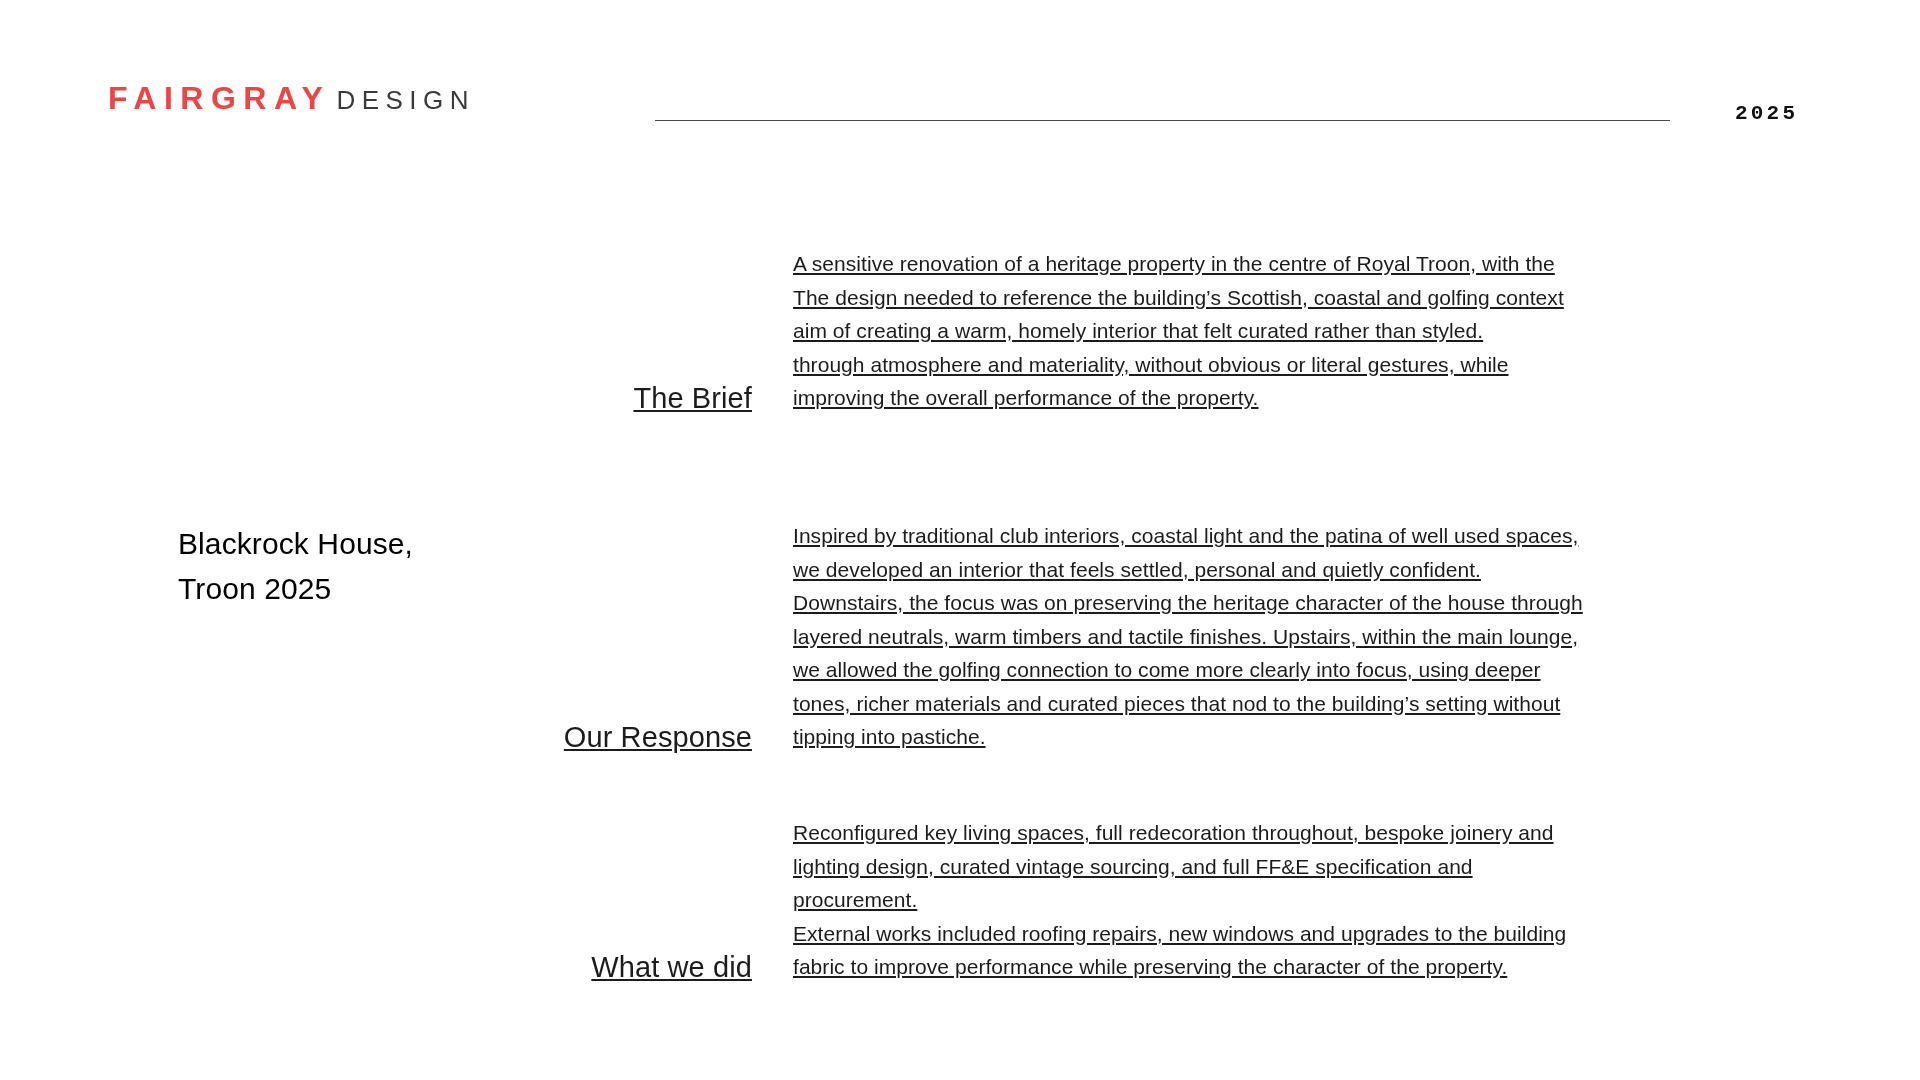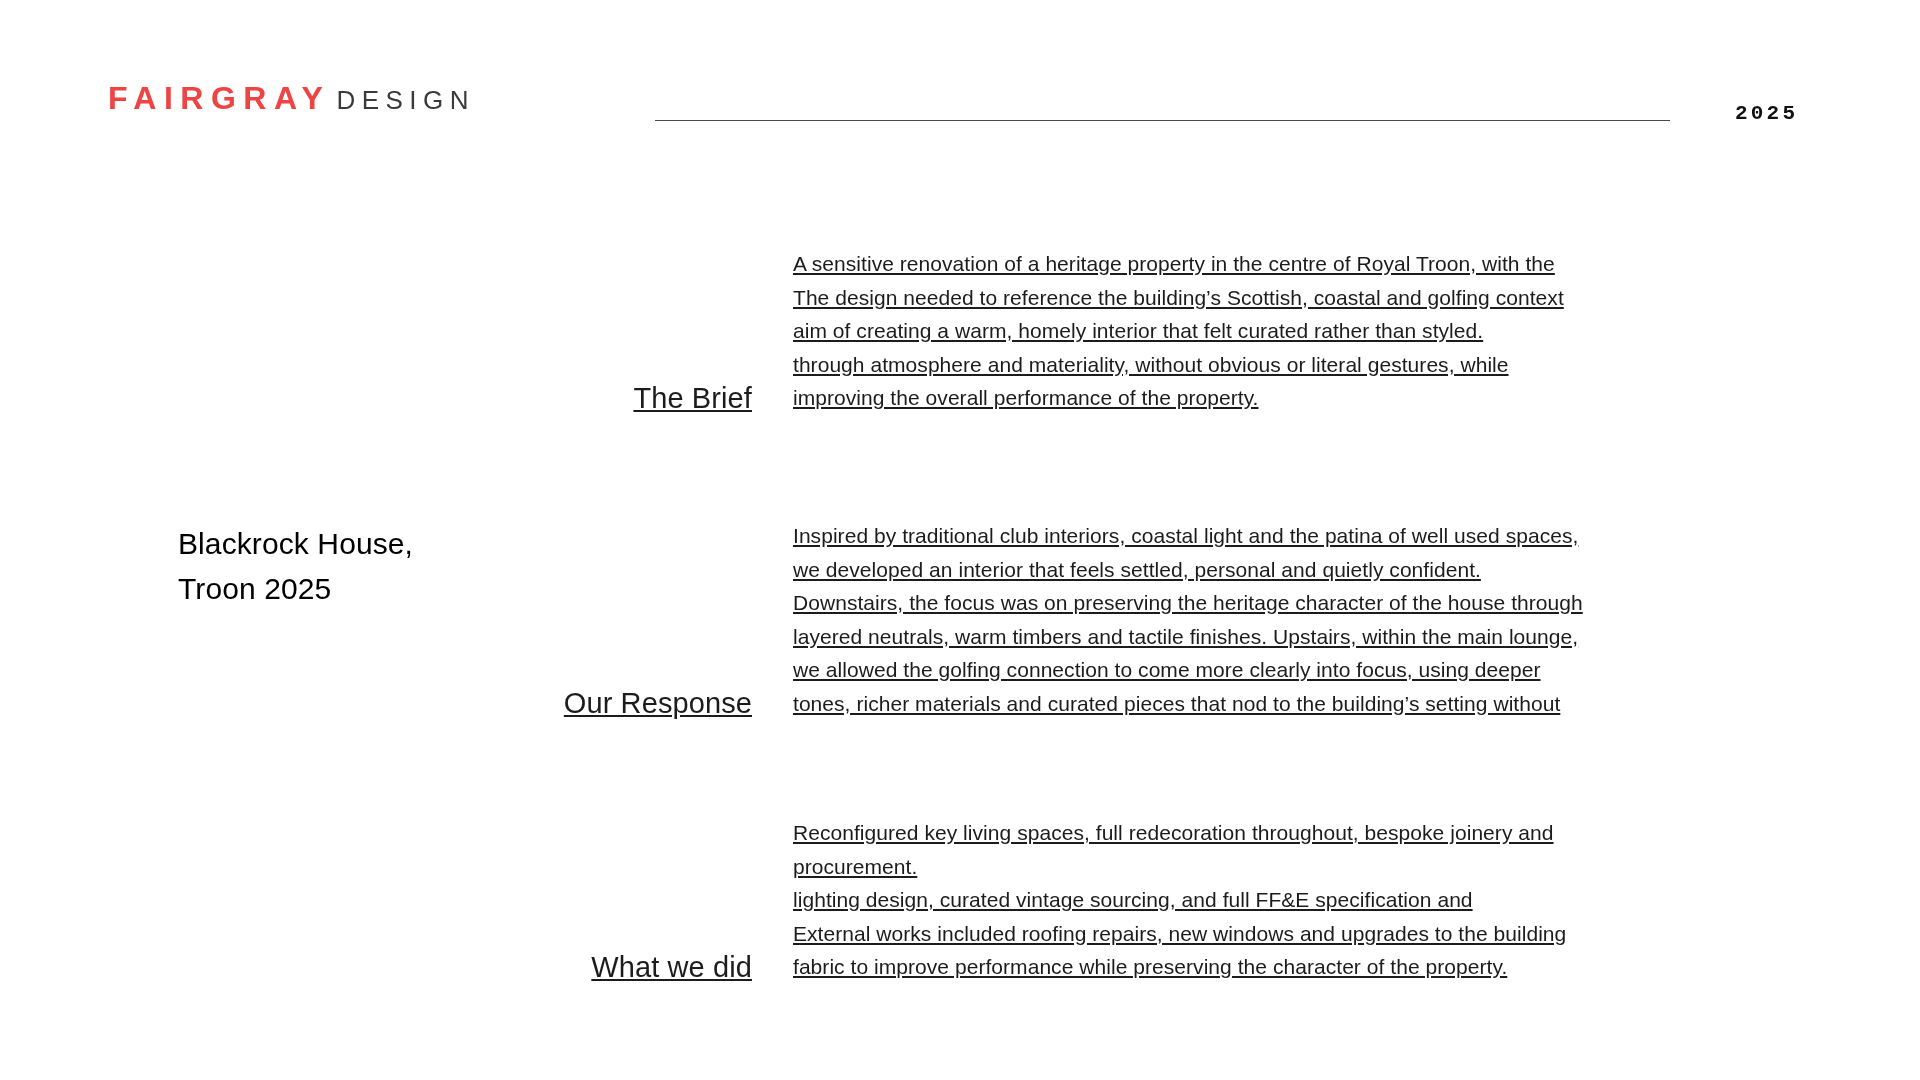--- a/index.html
+++ b/index.html
@@ -196,33 +196,34 @@
       <div class="section-inner">
         <div class="section-heading">Our Response</div>
         <div class="section-body">
           <p>
             <span class="bline">Inspired by traditional club interiors, coastal light and the patina of well used spaces,</span>
             <span class="bline">we developed an interior that feels settled, personal and quietly confident.</span>
             <span class="bline">Downstairs, the focus was on preserving the heritage character of the house through</span>
             <span class="bline">layered neutrals, warm timbers and tactile finishes. Upstairs, within the main lounge,</span>
             <span class="bline">we allowed the golfing connection to come more clearly into focus, using deeper</span>
             <span class="bline">tones, richer materials and curated pieces that nod to the building’s setting without</span>
+            <span class="bline">tipping into pastiche.</span>
           </p>
         </div>
       </div>
     </div>
 
     <div class="section section-whatwedid">
       <div class="section-inner">
         <div class="section-heading">What we did</div>
         <div class="section-body">
           <p>
             <span class="bline">Reconfigured key living spaces, full redecoration throughout, bespoke joinery and</span>
+            <span class="bline">lighting design, curated vintage sourcing, and full FF&amp;E specification and</span>
             <span class="bline">procurement.</span>
-            <span class="bline">lighting design, curated vintage sourcing, and full FF&amp;E specification and</span>
             <span class="bline">External works included roofing repairs, new windows and upgrades to the building</span>
             <span class="bline">fabric to improve performance while preserving the character of the property.</span>
           </p>
         </div>
       </div>
     </div>
 
   </div>
 </div>
 

